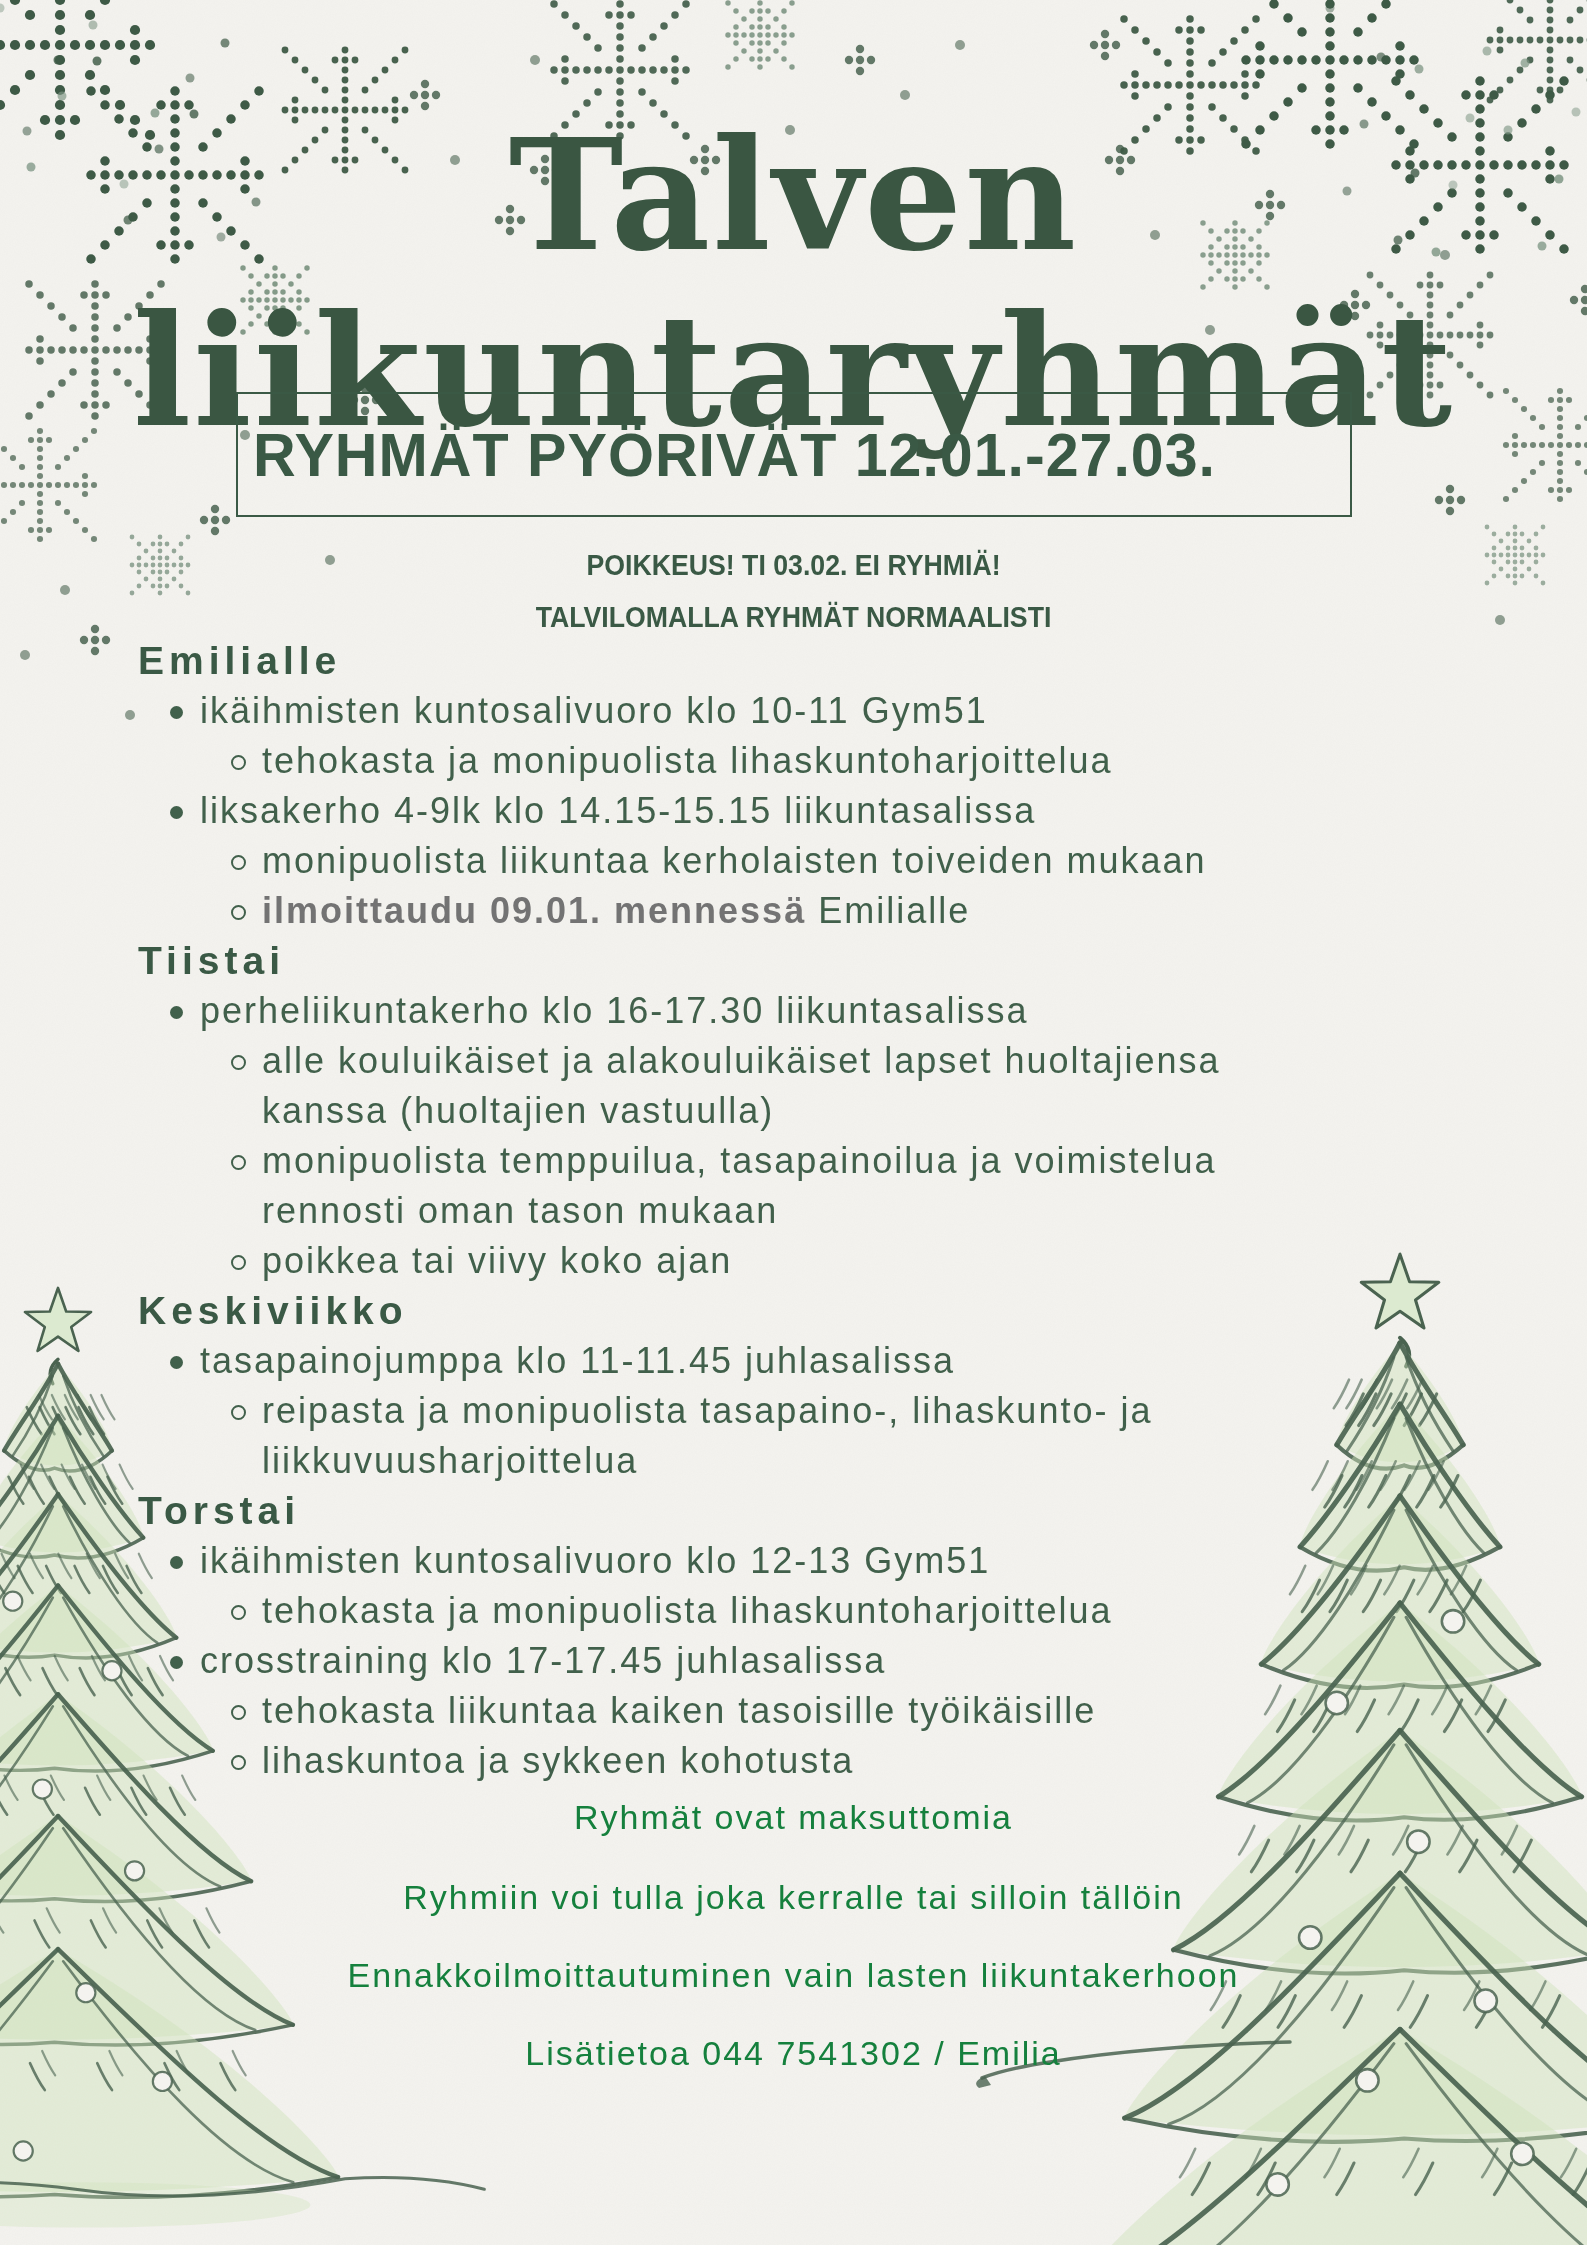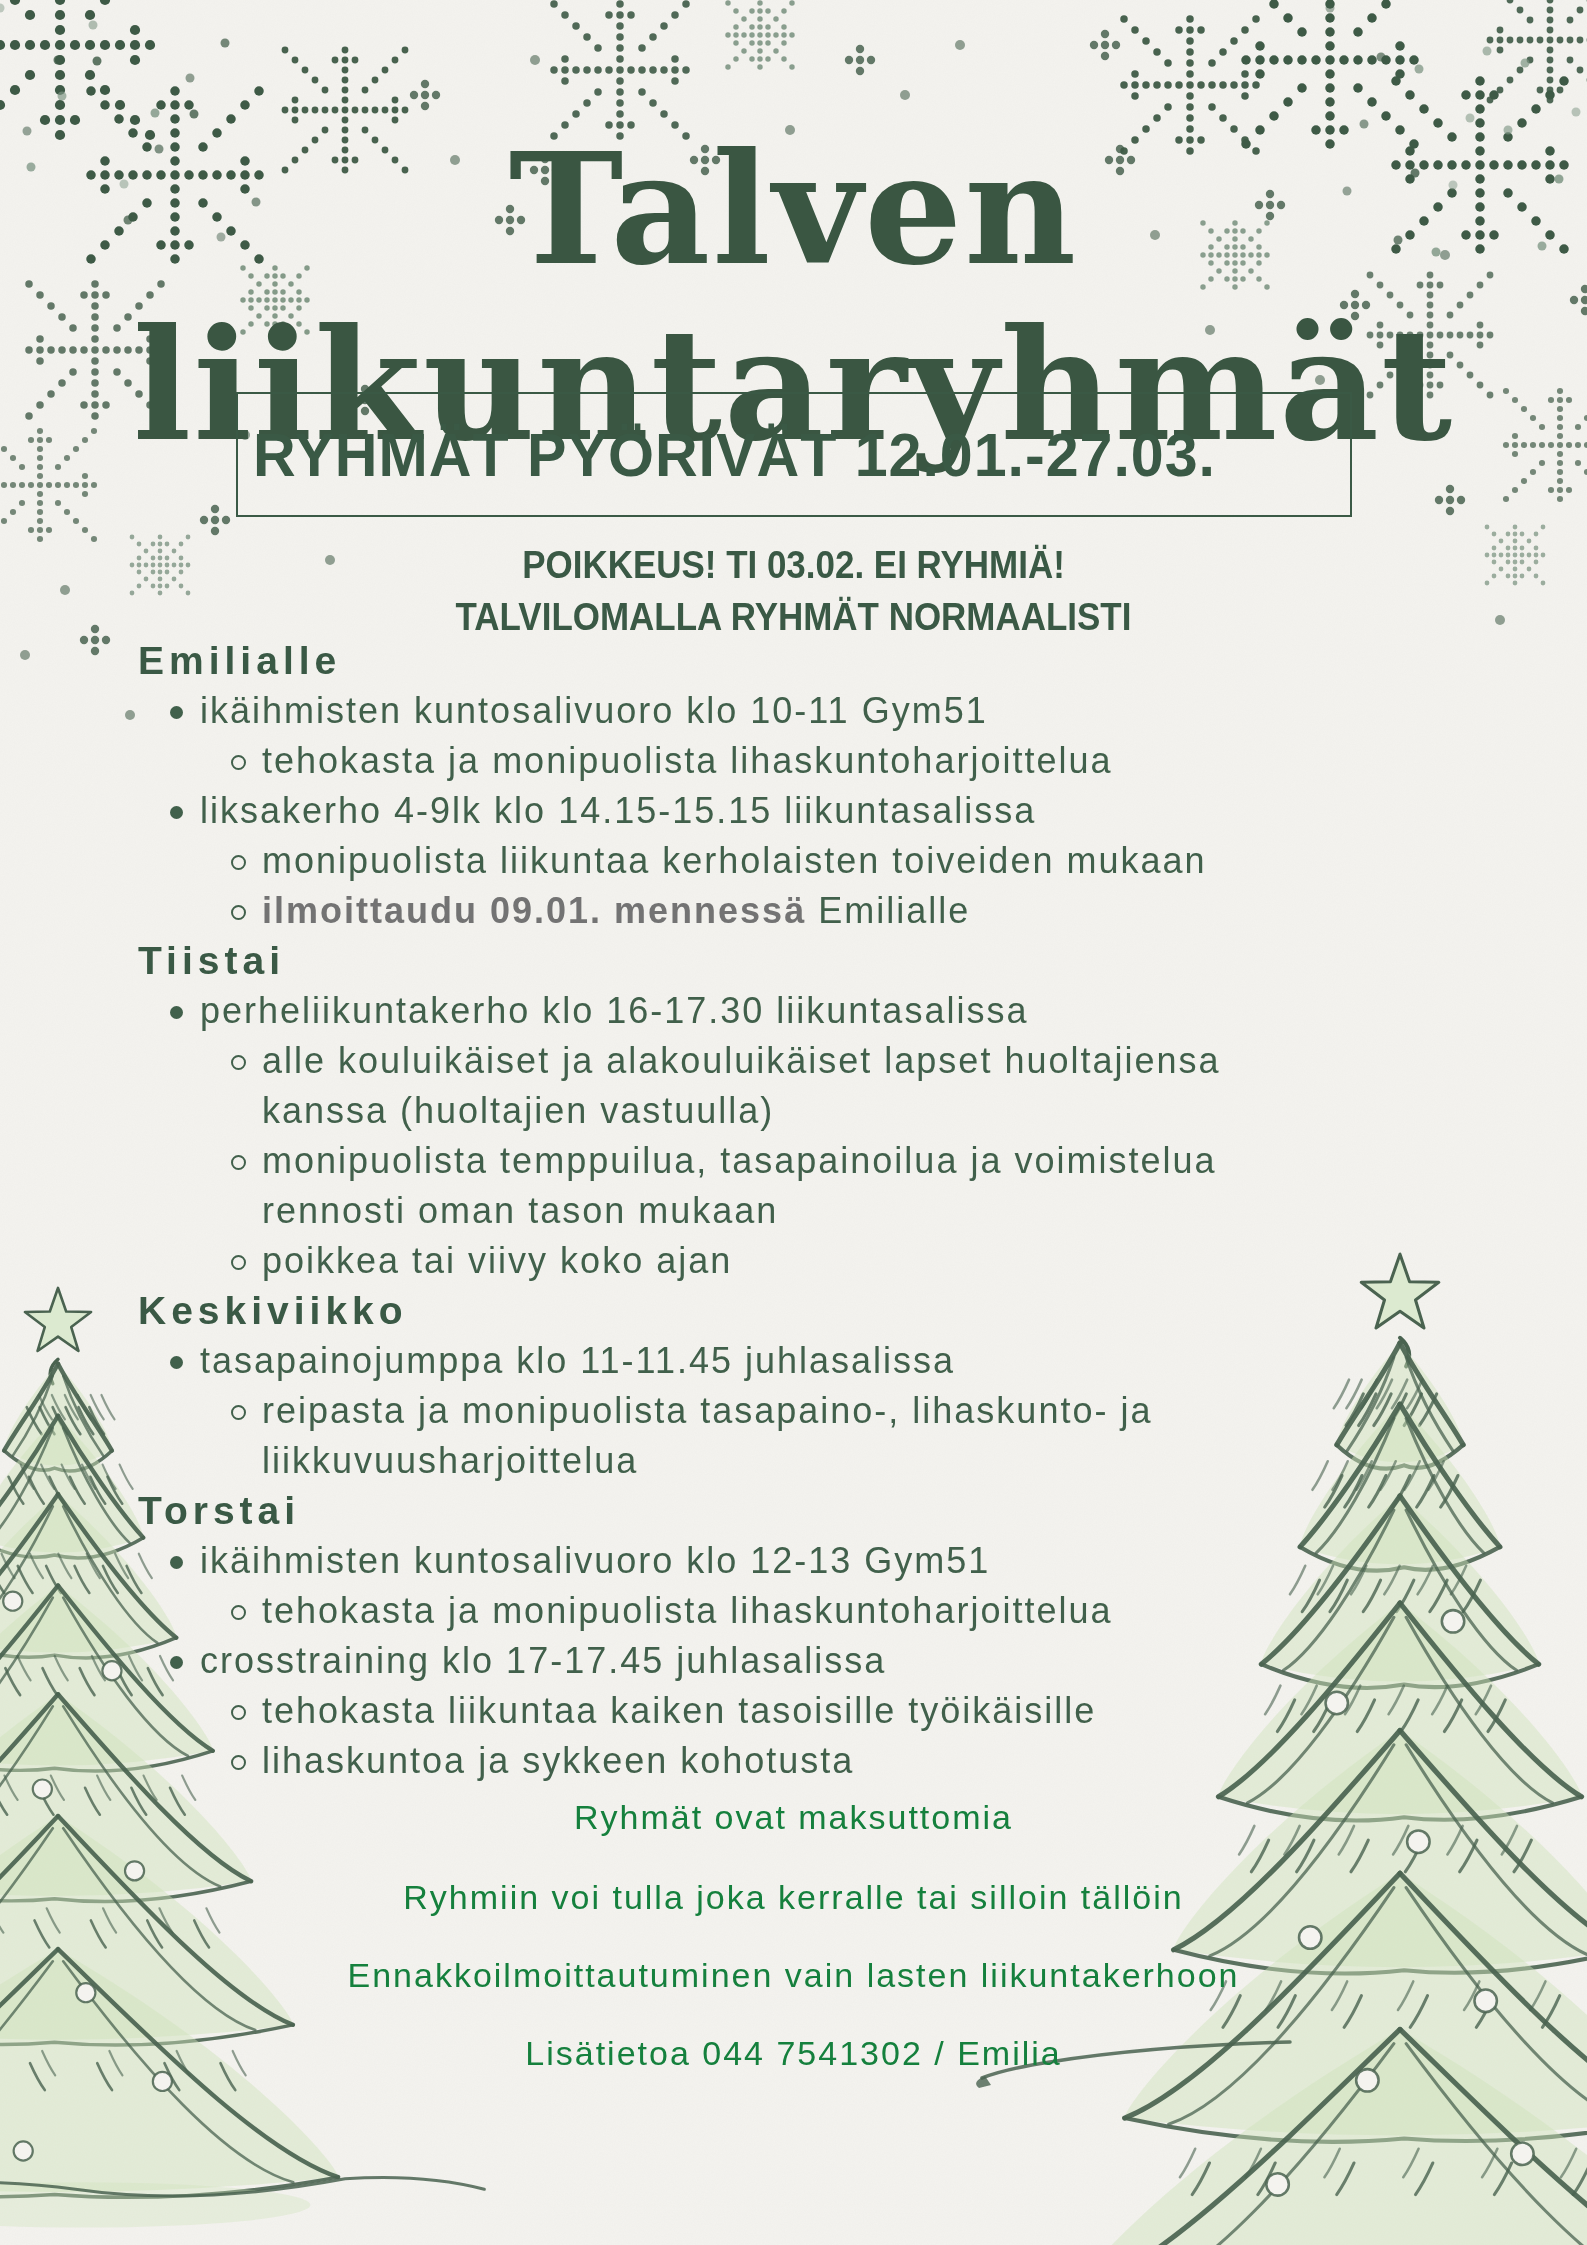--- a/index.html
+++ b/index.html
@@ -9,21 +9,21 @@
     margin:0 auto;
     background:#f4f3ef;
     overflow:hidden;
     font-family:"Liberation Sans", sans-serif;
   }
   #deco{position:absolute;inset:0;width:1587px;height:2245px;pointer-events:none;}
   .content{position:absolute;inset:0;}
 
   
   .title{
-    position:absolute;top:18px;left:0;width:100%;
+    position:absolute;top:4px;left:0;width:100%;
     text-align:center;
     font-family:"DejaVu Serif", serif;
     font-size:154px;line-height:176px;
     color:#3a5642;letter-spacing:2px;
   }
   .title .tline{display:block;}
 
   
   .banner{
     position:absolute;top:392px;left:50%;transform:translateX(-50%);
@@ -33,21 +33,21 @@
   }
   .banner .btxt{
     font-size:61px;font-weight:700;color:#3a5945;
     letter-spacing:1px;transform:scaleX(.97);white-space:nowrap;
   }
 
   
   .notice{
     position:absolute;top:539px;left:0;width:100%;
     text-align:center;color:#3a5945;font-weight:700;
-    font-size:38px;line-height:52px;
+    font-size:29px;line-height:52px;
   }
   .notice .nline{display:block;transform:scaleX(.92);}
 
   
   .schedule{position:absolute;top:636px;left:0;width:100%;color:#41604b;}
   .day{
     padding-left:138px;font-weight:700;font-size:39px;
     letter-spacing:5px;line-height:50px;color:#3a5945;white-space:nowrap;
   }
   .entry{position:relative;font-size:36px;letter-spacing:2px;}

